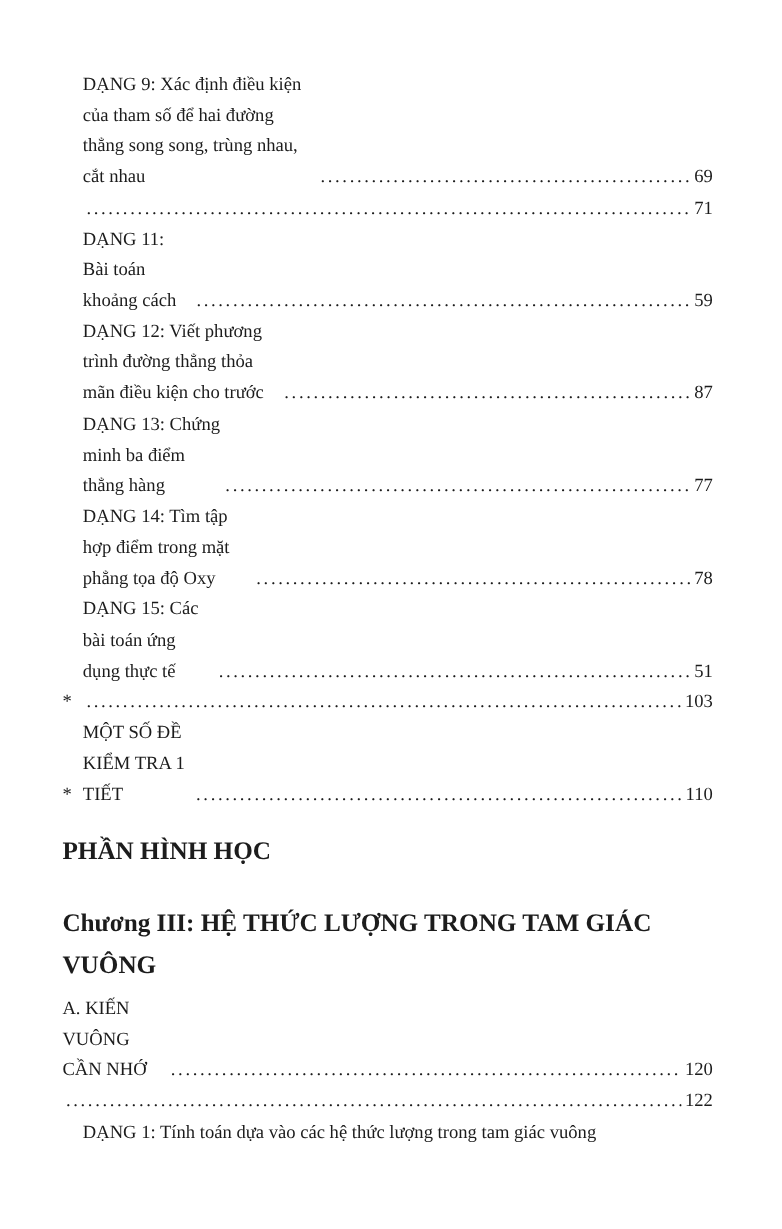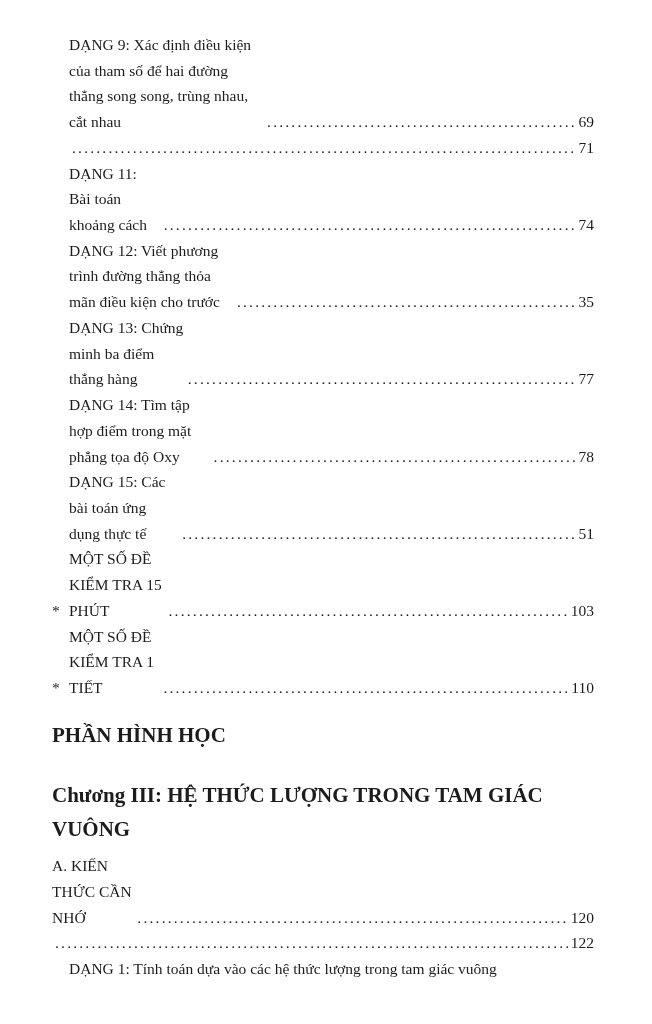--- a/index.html
+++ b/index.html
@@ -8,21 +8,21 @@
     height: 1024px;
     background: #ffffff;
     overflow: hidden;
     font-family: "Liberation Serif", serif;
     color: #1c1c1c;
   }
   .page {
     box-sizing: border-box;
     width: 644px;
     height: 1024px;
-    padding: 32px 50px 0 52px;
+    padding: 58px 50px 0 52px;
     background: #ffffff;
   }
   .toc-list { width: 100%; }
   .row {
     display: flex;
     align-items: flex-end;
     font-size: 15.5px;
     line-height: 1.66;
   }
   .row .title { flex: 0 1 auto; }
@@ -61,62 +61,61 @@
         <span class="leader"></span>
         <span class="page-num">69</span>
       </div>
       <div class="row dang">
         <span class="leader"></span>
         <span class="page-num">71</span>
       </div>
       <div class="row dang">
         <span class="title">DẠNG 11: Bài toán khoảng cách</span>
         <span class="leader"></span>
-        <span class="page-num">74</span>
+        <span class="page-num">59</span>
       </div>
       <div class="row dang">
         <span class="title">DẠNG 12: Viết phương trình đường thẳng thỏa mãn điều kiện cho trước</span>
         <span class="leader"></span>
-        <span class="page-num">35</span>
+        <span class="page-num">87</span>
       </div>
       <div class="row dang">
         <span class="title">DẠNG 13: Chứng minh ba điểm thẳng hàng</span>
         <span class="leader"></span>
         <span class="page-num">77</span>
       </div>
       <div class="row dang">
         <span class="title">DẠNG 14: Tìm tập hợp điểm trong mặt phẳng tọa độ Oxy</span>
         <span class="leader"></span>
         <span class="page-num">78</span>
       </div>
       <div class="row dang">
         <span class="title">DẠNG 15: Các bài toán ứng dụng thực tế</span>
         <span class="leader"></span>
         <span class="page-num">51</span>
       </div>
       <div class="row star">
         <span class="marker">*</span>
-        <span class="title">MỘT SỐ ĐỀ KIỂM TRA 15 PHÚT</span>
         <span class="leader"></span>
         <span class="page-num">103</span>
       </div>
       <div class="row star">
         <span class="marker">*</span>
         <span class="title">MỘT SỐ ĐỀ KIỂM TRA 1 TIẾT</span>
         <span class="leader"></span>
         <span class="page-num">110</span>
       </div>
       <div class="row part-heading">
         <span class="title">PHẦN HÌNH HỌC</span>
       </div>
       <div class="row chapter-heading">
         <span class="title">Chương III:  HỆ THỨC LƯỢNG TRONG TAM GIÁC VUÔNG</span>
       </div>
       <div class="row section">
-        <span class="title">A. KIẾN THỨC CẦN NHỚ</span>
+        <span class="title">A. KIẾN VUÔNG CẦN NHỚ</span>
         <span class="leader"></span>
         <span class="page-num">120</span>
       </div>
       <div class="row section">
         <span class="leader"></span>
         <span class="page-num">122</span>
       </div>
       <div class="row dang">
         <span class="title">DẠNG 1: Tính toán dựa vào các hệ thức lượng trong tam giác vuông</span>
       </div>

